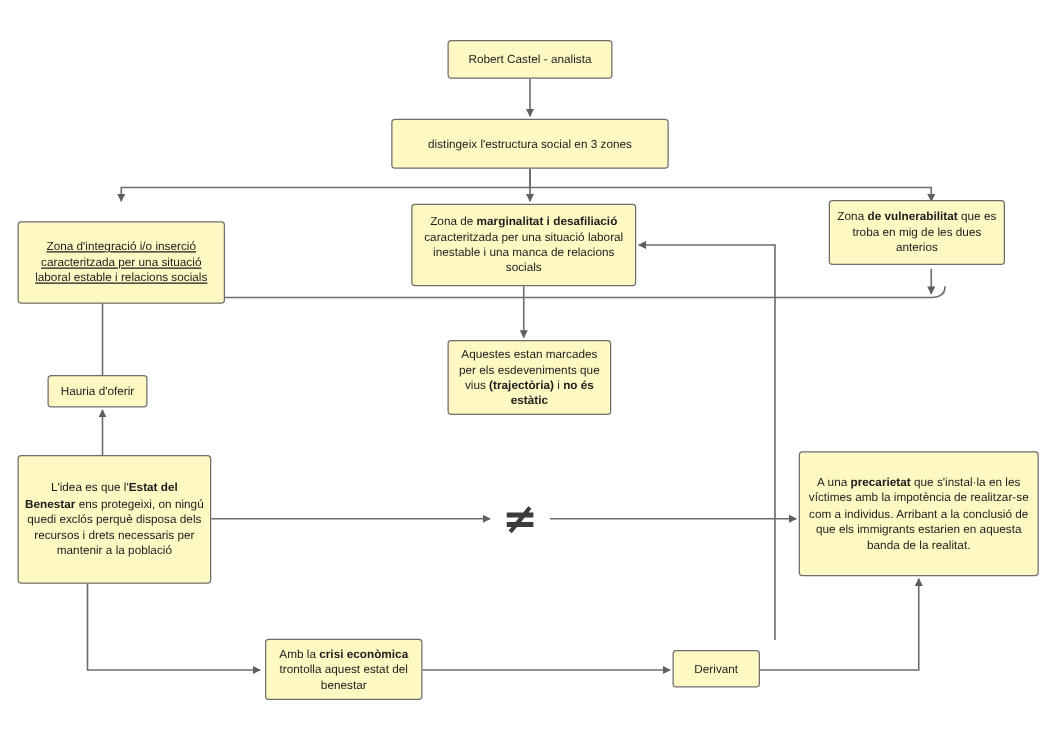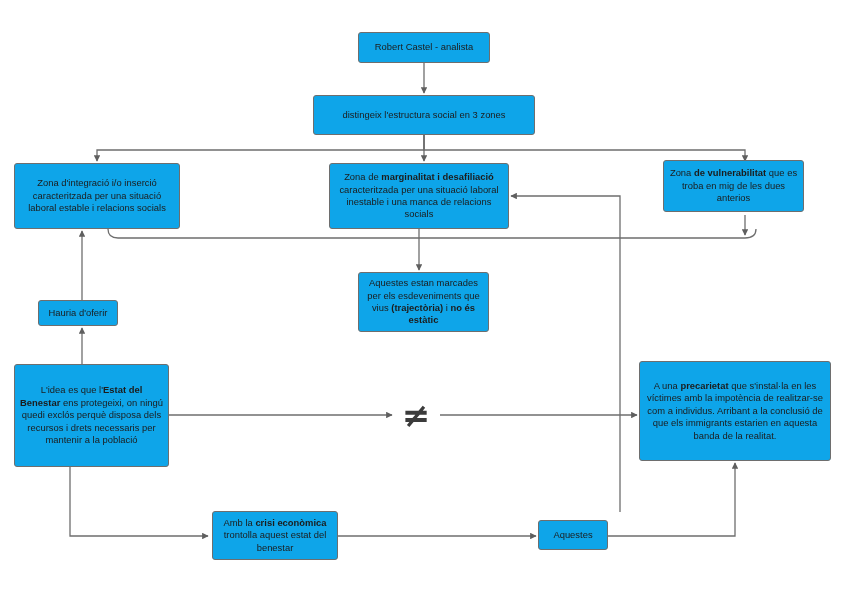--- a/index.html
+++ b/index.html
@@ -27,21 +27,21 @@
     left: 0;
     top: 0;
     width: 848px;
     height: 600px;
     pointer-events: none;
   }
   .node {
     position: absolute;
     box-sizing: border-box;
     border: 1.3px solid #6e6e6e;
-    background: #0ea5e9;
+    background: #fef9c3;
     border-radius: 3px;
     display: flex;
     align-items: center;
     justify-content: center;
     text-align: center;
     font-size: 9.4px;
     line-height: 12.4px;
     color: #1c1c1c;
     padding: 3px 5px;
     letter-spacing: 0.02px;
@@ -49,21 +49,21 @@
   .node .txt {
     display: block;
     width: 100%;
     white-space: pre-line;
   }
   .node b { font-weight: bold; }
 
   
   #n-robert      { left: 358px; top: 32px;  width: 132px; height: 31px; }
   #n-distingeix  { left: 313px; top: 95px;  width: 222px; height: 40px; }
-  #n-integracio  { left: 14px;  top: 163px; width: 166px; height: 66px; }
+  #n-integracio  { left: 14px;  top: 177px; width: 166px; height: 66px; text-decoration: underline; }
   #n-marginalitat{ left: 329px; top: 163px; width: 180px; height: 66px; }
   #n-vulnerab    { left: 663px; top: 160px; width: 141px; height: 52px; }
   #n-aquestes    { left: 358px; top: 272px; width: 131px; height: 60px; justify-content: center; }
   #n-hauria      { left: 38px;  top: 300px; width: 80px;  height: 26px; }
   #n-idea        { left: 14px;  top: 364px; width: 155px; height: 103px; }
   #n-precarietat { left: 639px; top: 361px; width: 192px; height: 100px; justify-content: flex-end; }
   #n-crisi       { left: 212px; top: 511px; width: 126px; height: 49px; align-items: center; }
   #n-derivant    { left: 538px; top: 520px; width: 70px;  height: 30px; }
 
   .neq {
@@ -158,18 +158,18 @@
 
   <div class="node" id="n-precarietat">
     <span class="txt"><span>A una </span><b>precarietat</b><span> que s'instal·la en les víctimes amb la impotència de realitzar-se com a individus. Arribant a la conclusió de que els immigrants estarien en aquesta banda de la realitat.</span></span>
   </div>
 
   <div class="node" id="n-crisi">
     <span class="txt"><span>Amb la </span><b>crisi econòmica</b><span> trontolla aquest estat del benestar</span></span>
   </div>
 
   <div class="node" id="n-derivant">
-    <span class="txt">Aquestes</span>
+    <span class="txt">Derivant</span>
   </div>
 
   <div class="neq">≠</div>
 
 </div>
 
 </body></html>

